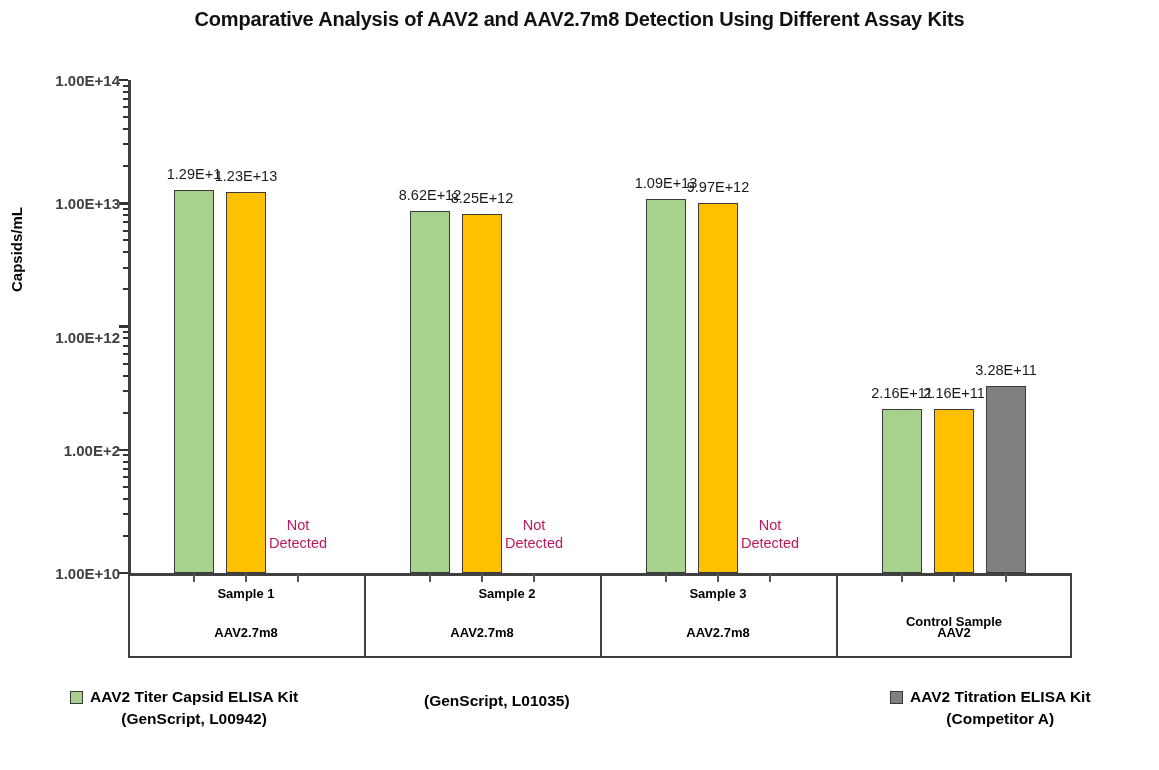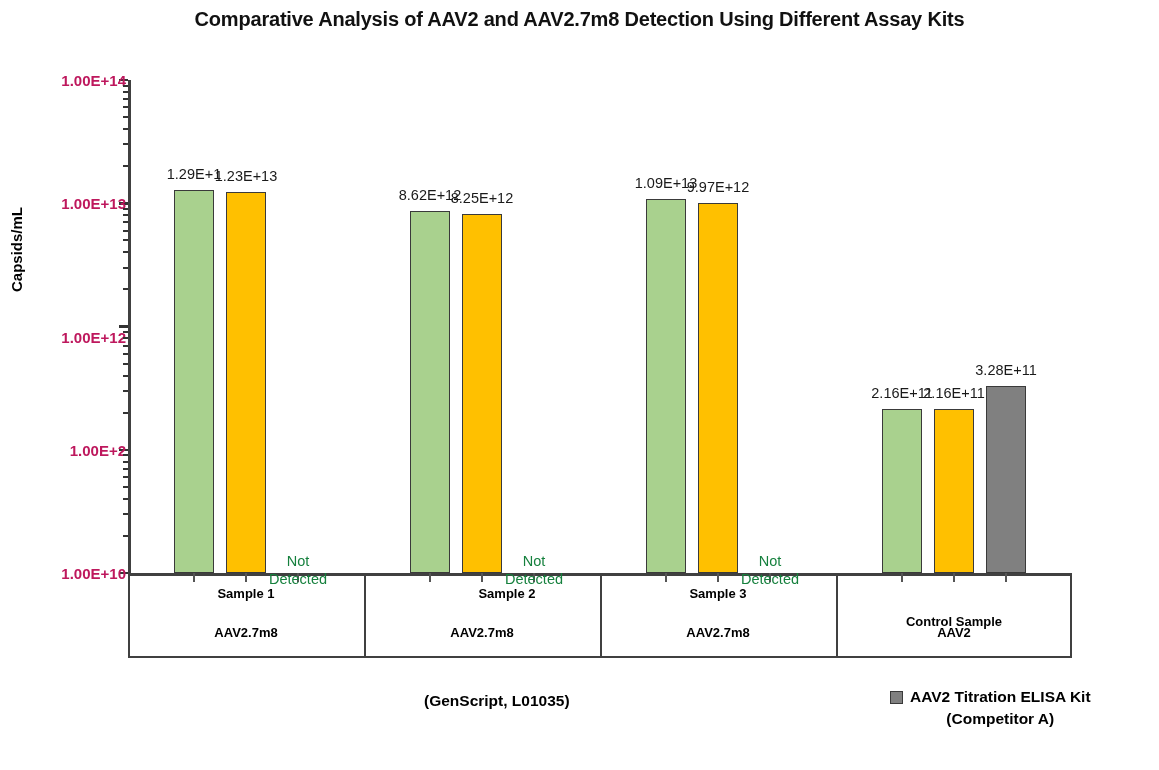--- a/index.html
+++ b/index.html
@@ -46,26 +46,26 @@
     background: #333333;
   }
   .ytick-minor {
     position: absolute; left: -5.5px;
     width: 5.5px; height: 2px;
     background: #333333;
   }
   .ytick-label {
     position: absolute;
     right: 100%;
-    margin-right: 2px;
+    margin-right: 8px;
     transform: translateY(-50%);
     font-size: 15px;
     font-weight: bold;
     white-space: nowrap;
-    color: #be185d;
+    color: #404040;
   }
 
   .ylabel-title {
     position: absolute;
     left: 8px; top: 292px;
     transform: rotate(-90deg);
     transform-origin: left top;
     font-size: 15px;
     font-weight: bold;
     white-space: nowrap;
@@ -84,23 +84,22 @@
     white-space: nowrap;
     color: #1a1a1a;
     text-align: center;
   }
   .nd-label {
     position: absolute;
     transform: translateX(-50%);
     font-size: 14.5px;
     line-height: 1.25;
     text-align: center;
-    color: #15803d;
-    white-space: nowrap;
-    margin-top: 36px;
+    color: #be185d;
+    white-space: nowrap;
   }
 
   
   .xtick-small {
     position: absolute;
     top: 493px;
     width: 2px; height: 9px;
     background: #555555;
   }
   
@@ -270,20 +269,27 @@
         <div class="cat-label" style="left: 590px; top: 506px;">Sample 3</div>
         <div class="cat-label" style="left: 590px; top: 545px;">AAV2.7m8</div>
         <div class="grp-sep" style="left: 708px;"></div>
         <div class="cat-label" style="left: 826px; top: 534px;">Control Sample</div>
         <div class="cat-label" style="left: 826px; top: 545px;">AAV2</div>
         <div class="grp-sep" style="left: 941.8px;"></div>
       </div>
   </div>
 
   <div id="legend">
+      <div class="legend-item" style="left: 70px;">
+        <div class="legend-row1">
+          <span class="legend-swatch" style="background: rgb(169, 209, 142);"></span>
+          <span>AAV2 Titer Capsid ELISA Kit</span>
+        </div>
+        <div class="legend-row2">(GenScript, L00942)</div>
+      </div>
       <div class="legend-item" style="left: 404px;">
         <div class="legend-row2">(GenScript, L01035)</div>
       </div>
       <div class="legend-item" style="left: 890px;">
         <div class="legend-row1">
           <span class="legend-swatch" style="background: rgb(128, 128, 128);"></span>
           <span>AAV2 Titration ELISA Kit</span>
         </div>
         <div class="legend-row2">(Competitor A)</div>
       </div>

